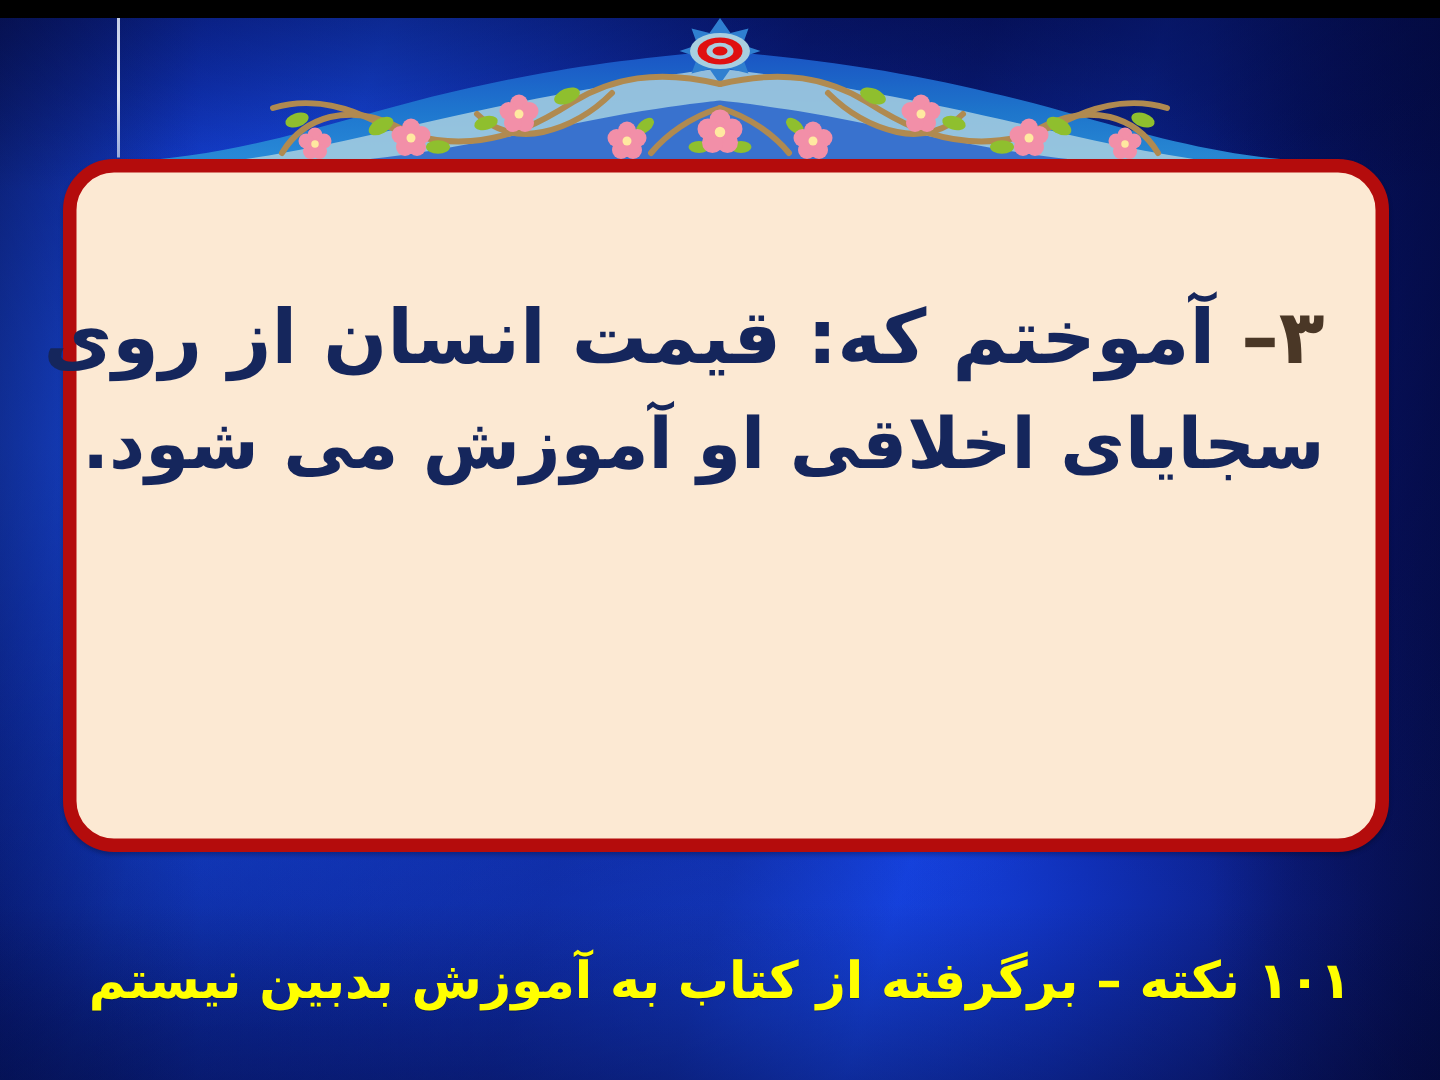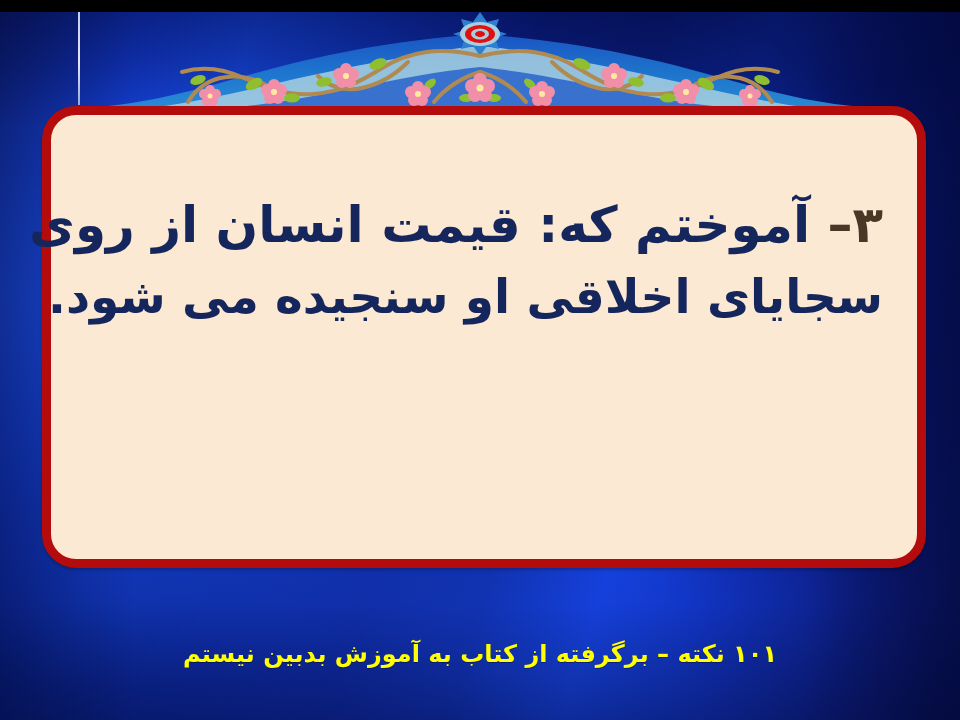--- a/index.html
+++ b/index.html
@@ -116,21 +116,21 @@
     left: 0;
     right: 0;
     top: 622px;
     text-align: center;
     direction: rtl;
   }
   .footer-text {
     display: inline-block;
     font-family: "DejaVu Sans", "Liberation Sans", sans-serif;
     font-weight: bold;
-    font-size: 24px;
+    font-size: 34px;
     line-height: 40px;
     color: #ffff00;
     white-space: nowrap;
     text-shadow: 0 1px 0 rgba(0,0,40,0.35);
   }
 </style>
 </head>
 <body>
 
 <div class="slide">
@@ -266,21 +266,21 @@
         </g>
       </g>
     </svg>
   </div>
 
   <div class="card">
     <div class="card-inner">
       <div class="line l1">
         <span class="num">۳</span><span class="num">–</span><span> آموختم که: قیمت انسان از روی</span>
       </div>
-      <div class="line l3">سجایای اخلاقی او سنجیده می شود.</div>
+      <div class="line l3">سجایای اخلاقی او آموزش می شود.</div>
     </div>
   </div>
 
   <div class="footer">
     <div class="footer-text">۱۰۱ نکته – برگرفته از کتاب به آموزش بدبین نیستم</div>
   </div>
 
 </div>
 
 </body></html>

